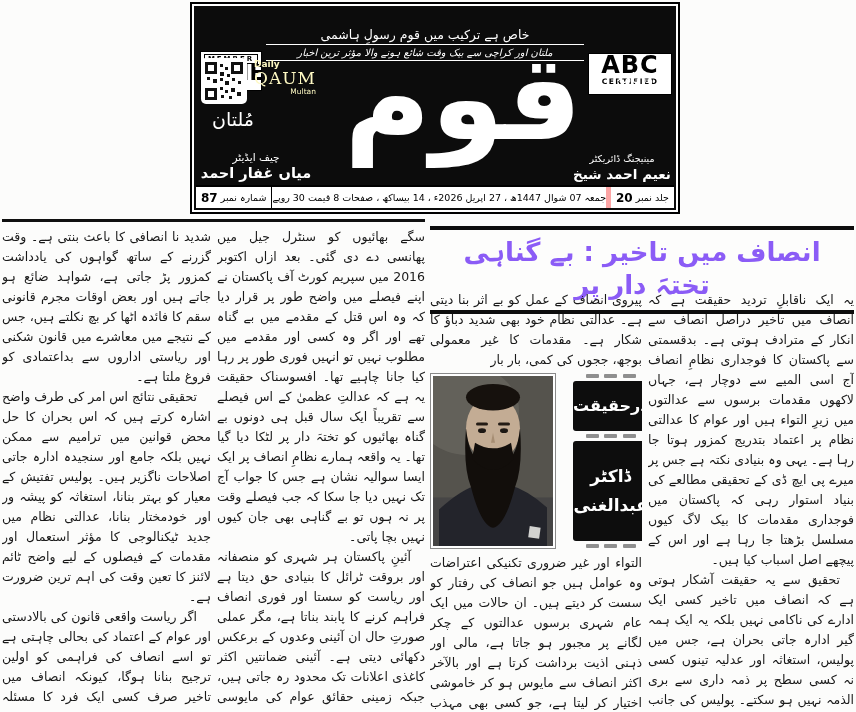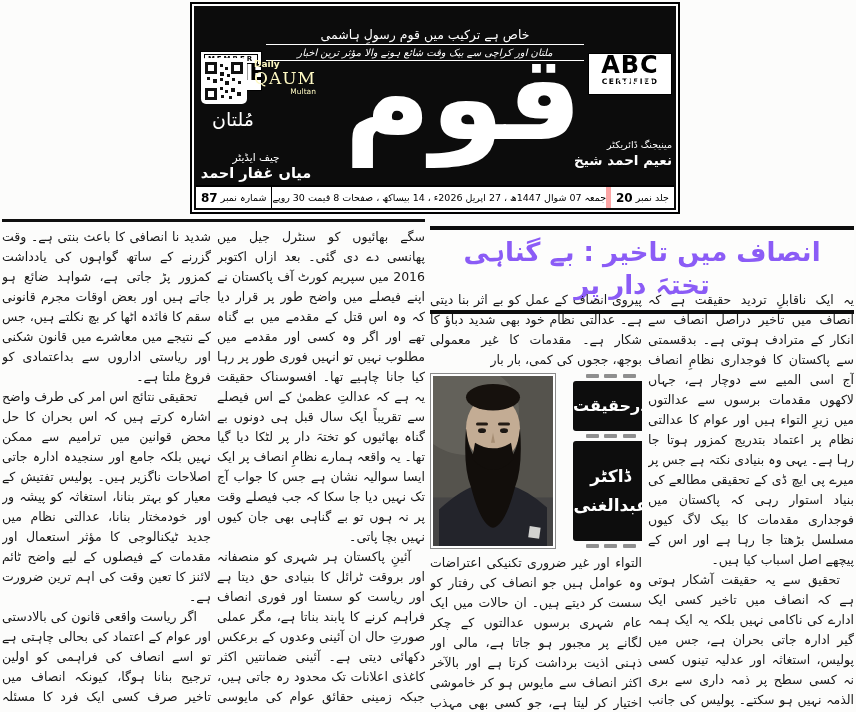--- a/index.html
+++ b/index.html
@@ -27,21 +27,21 @@
   .daily-en .d{font-size:9px;font-weight:bold;display:block;}
   .daily-en .q{font-size:17px;letter-spacing:1px;font-family:"DejaVu Serif",serif;display:block;margin-top:1px;}
   .daily-en .m{font-size:7.5px;display:block;text-align:right;margin-top:1px;}
   .logo-ur{position:absolute;left:96px;top:6px;width:290px;height:168px;color:#fff;
            font-size:118px;font-weight:bold;line-height:168px;direction:rtl;}
   .roznama{position:absolute;right:14px;top:62px;color:#fff;font-size:14px;direction:rtl;}
   .city-ur{position:absolute;left:16px;top:100px;color:#fff;font-size:19px;direction:rtl;}
   .ce-block{position:absolute;left:4px;bottom:27px;width:112px;color:#fff;text-align:center;direction:rtl;}
   .ce-block .t{font-size:10.5px;display:block;}
   .ce-block .n{font-size:14.5px;font-weight:bold;display:block;margin-top:2px;}
-  .md-block{position:absolute;right:2px;bottom:40px;width:100px;color:#fff;direction:rtl;}
+  .md-block{position:absolute;right:2px;bottom:26px;width:100px;color:#fff;text-align:center;direction:rtl;}
   .md-block .t{font-size:9.5px;display:block;}
   .md-block .n{font-size:13.5px;font-weight:bold;display:block;margin-top:2px;}
   .strip{position:absolute;left:0;right:0;bottom:0;height:21px;background:#fff;border-top:2px solid #000;
          display:flex;direction:rtl;align-items:center;font-size:9.5px;color:#000;}
   .strip-cell{padding:0 5px;white-space:nowrap;display:flex;align-items:center;gap:3px;height:100%;box-sizing:border-box;}
   .strip-cell.mid{flex:1;justify-content:center;border-right:5px solid #fca5a5;border-left:1px solid #000;overflow:hidden;}
   .strip-num{font-size:12px;font-weight:900;}
 
   
   .top-rule{position:absolute;left:2px;top:219px;width:423px;height:3px;background:#101010;}

